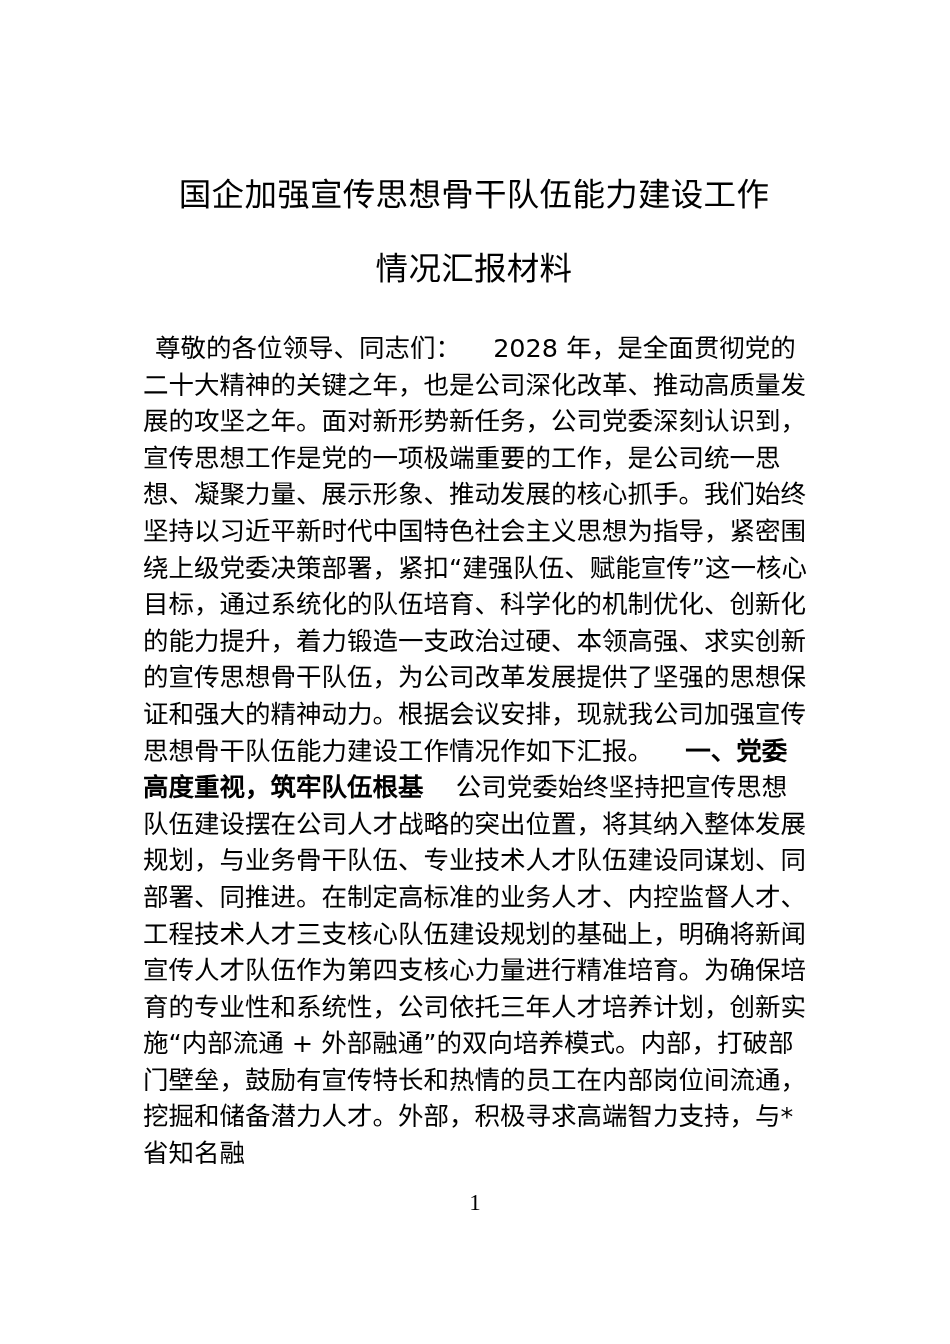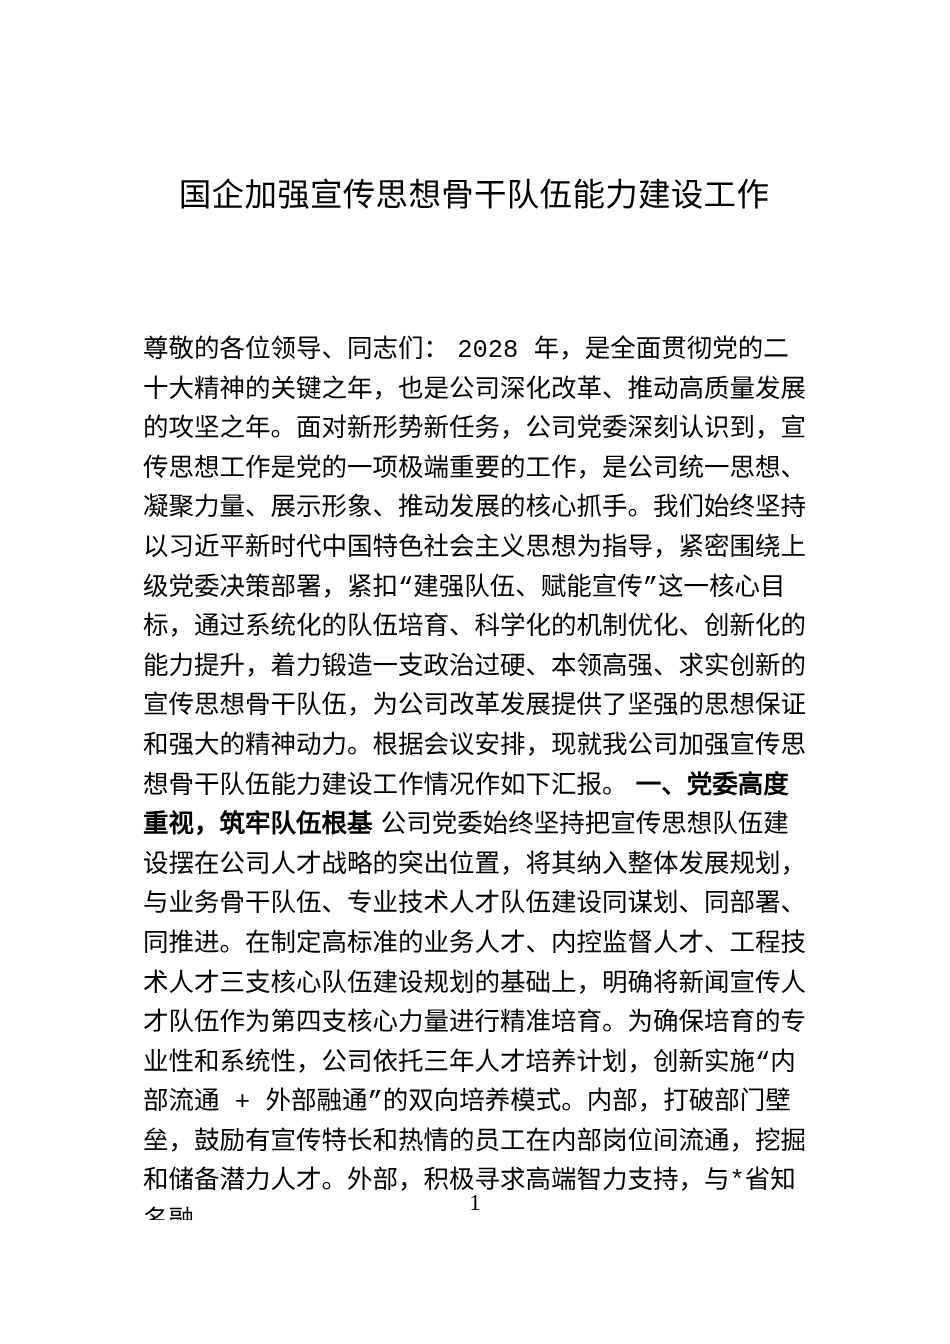--- a/index.html
+++ b/index.html
@@ -52,27 +52,26 @@
     top: 330px;
     width: 668px;
     font-size: 25.5px;
     line-height: 36.6px;
     letter-spacing: 0px;
     color: #000;
     font-weight: 400;
   }
 
   .para {
-    margin: 0;
+    margin: 12px;
     text-align: justify;
     text-align-last: left;
     text-justify: inter-ideograph;
     word-break: break-all;
     white-space: normal;
-    font-family: Liberation Mono, monospace;
   }
 
   .para.indent {
     text-indent: 2em;
   }
 
   .para.heading {
     font-weight: bold;
     text-indent: 2em;
   }
@@ -92,20 +91,21 @@
   
   [data-bind] { display: inline; }
 </style>
 </head>
 <body>
 
 <div class="page">
 
   <div class="doc-title">
     <span class="tline tline-1" data-bind="document.title_lines.0">国企加强宣传思想骨干队伍能力建设工作</span>
+    <span class="tline tline-2" data-bind="document.title_lines.1">情况汇报材料</span>
   </div>
 
   <div class="body-block">
 
     <p class="para" data-bind="document.salutation">尊敬的各位领导、同志们：</p>
 
     <p class="para indent" data-bind="document.paragraphs.0">2028 年，是全面贯彻党的二十大精神的关键之年，也是公司深化改革、推动高质量发展的攻坚之年。面对新形势新任务，公司党委深刻认识到，宣传思想工作是党的一项极端重要的工作，是公司统一思想、凝聚力量、展示形象、推动发展的核心抓手。我们始终坚持以习近平新时代中国特色社会主义思想为指导，紧密围绕上级党委决策部署，紧扣“建强队伍、赋能宣传”这一核心目标，通过系统化的队伍培育、科学化的机制优化、创新化的能力提升，着力锻造一支政治过硬、本领高强、求实创新的宣传思想骨干队伍，为公司改革发展提供了坚强的思想保证和强大的精神动力。根据会议安排，现就我公司加强宣传思想骨干队伍能力建设工作情况作如下汇报。</p>
 
     <p class="para heading" data-bind="document.section_heading_1">一、党委高度重视，筑牢队伍根基</p>
 

